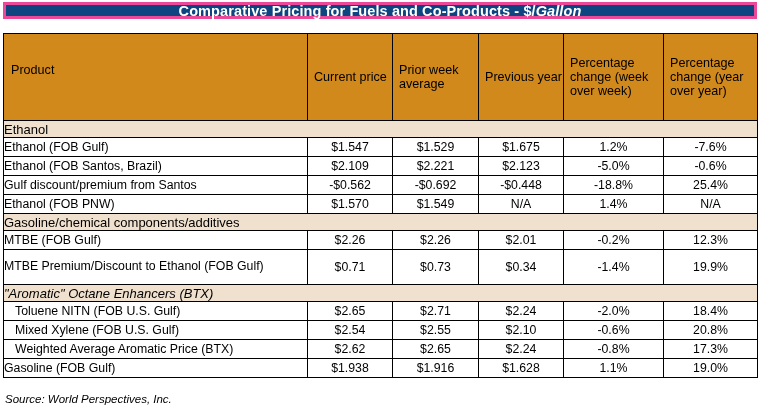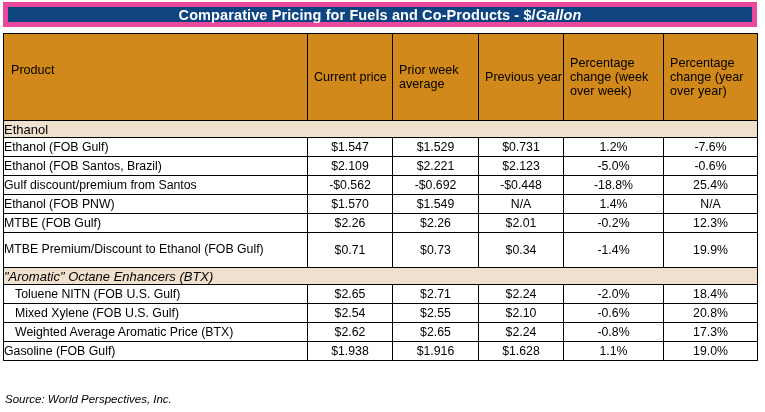--- a/index.html
+++ b/index.html
@@ -18,23 +18,23 @@
     width: 765px;
     height: 412px;
     background: #ffffff;
     box-sizing: border-box;
   }
   .title-bar {
     position: absolute;
     left: 3px;
     top: 2px;
     width: 754px;
-    height: 25px;
+    height: 17px;
     background: #0E4480;
-    border: 5px solid #ec4899;
+    border: 3px solid #ec4899;
     box-sizing: border-box;
     display: flex;
     align-items: center;
     justify-content: center;
   }
   .title-text {
     color: #ffffff;
     font-size: 14.5px;
     font-weight: bold;
     letter-spacing: 0.1px;
@@ -152,21 +152,21 @@
       </tr>
     </thead>
     <tbody id="table-body">
         <tr>
           <td class="section" colspan="6">Ethanol</td>
         </tr>
         <tr>
           <td class="prod">Ethanol (FOB Gulf)</td>
           <td class="num">$1.547</td>
           <td class="num">$1.529</td>
-          <td class="num">$0.731</td>
+          <td class="num">$1.675</td>
           <td class="num">1.2%</td>
           <td class="num">-7.6%</td>
         </tr>
         <tr>
           <td class="prod">Ethanol (FOB Santos, Brazil)</td>
           <td class="num">$2.109</td>
           <td class="num">$2.221</td>
           <td class="num">$2.123</td>
           <td class="num">-5.0%</td>
           <td class="num">-0.6%</td>
@@ -179,20 +179,23 @@
           <td class="num">-18.8%</td>
           <td class="num">25.4%</td>
         </tr>
         <tr>
           <td class="prod">Ethanol (FOB PNW)</td>
           <td class="num">$1.570</td>
           <td class="num">$1.549</td>
           <td class="num">N/A</td>
           <td class="num">1.4%</td>
           <td class="num">N/A</td>
+        </tr>
+        <tr>
+          <td class="section" colspan="6">Gasoline/chemical components/additives</td>
         </tr>
         <tr>
           <td class="prod">MTBE (FOB Gulf)</td>
           <td class="num">$2.26</td>
           <td class="num">$2.26</td>
           <td class="num">$2.01</td>
           <td class="num">-0.2%</td>
           <td class="num">12.3%</td>
         </tr>
         <tr class="tall">

